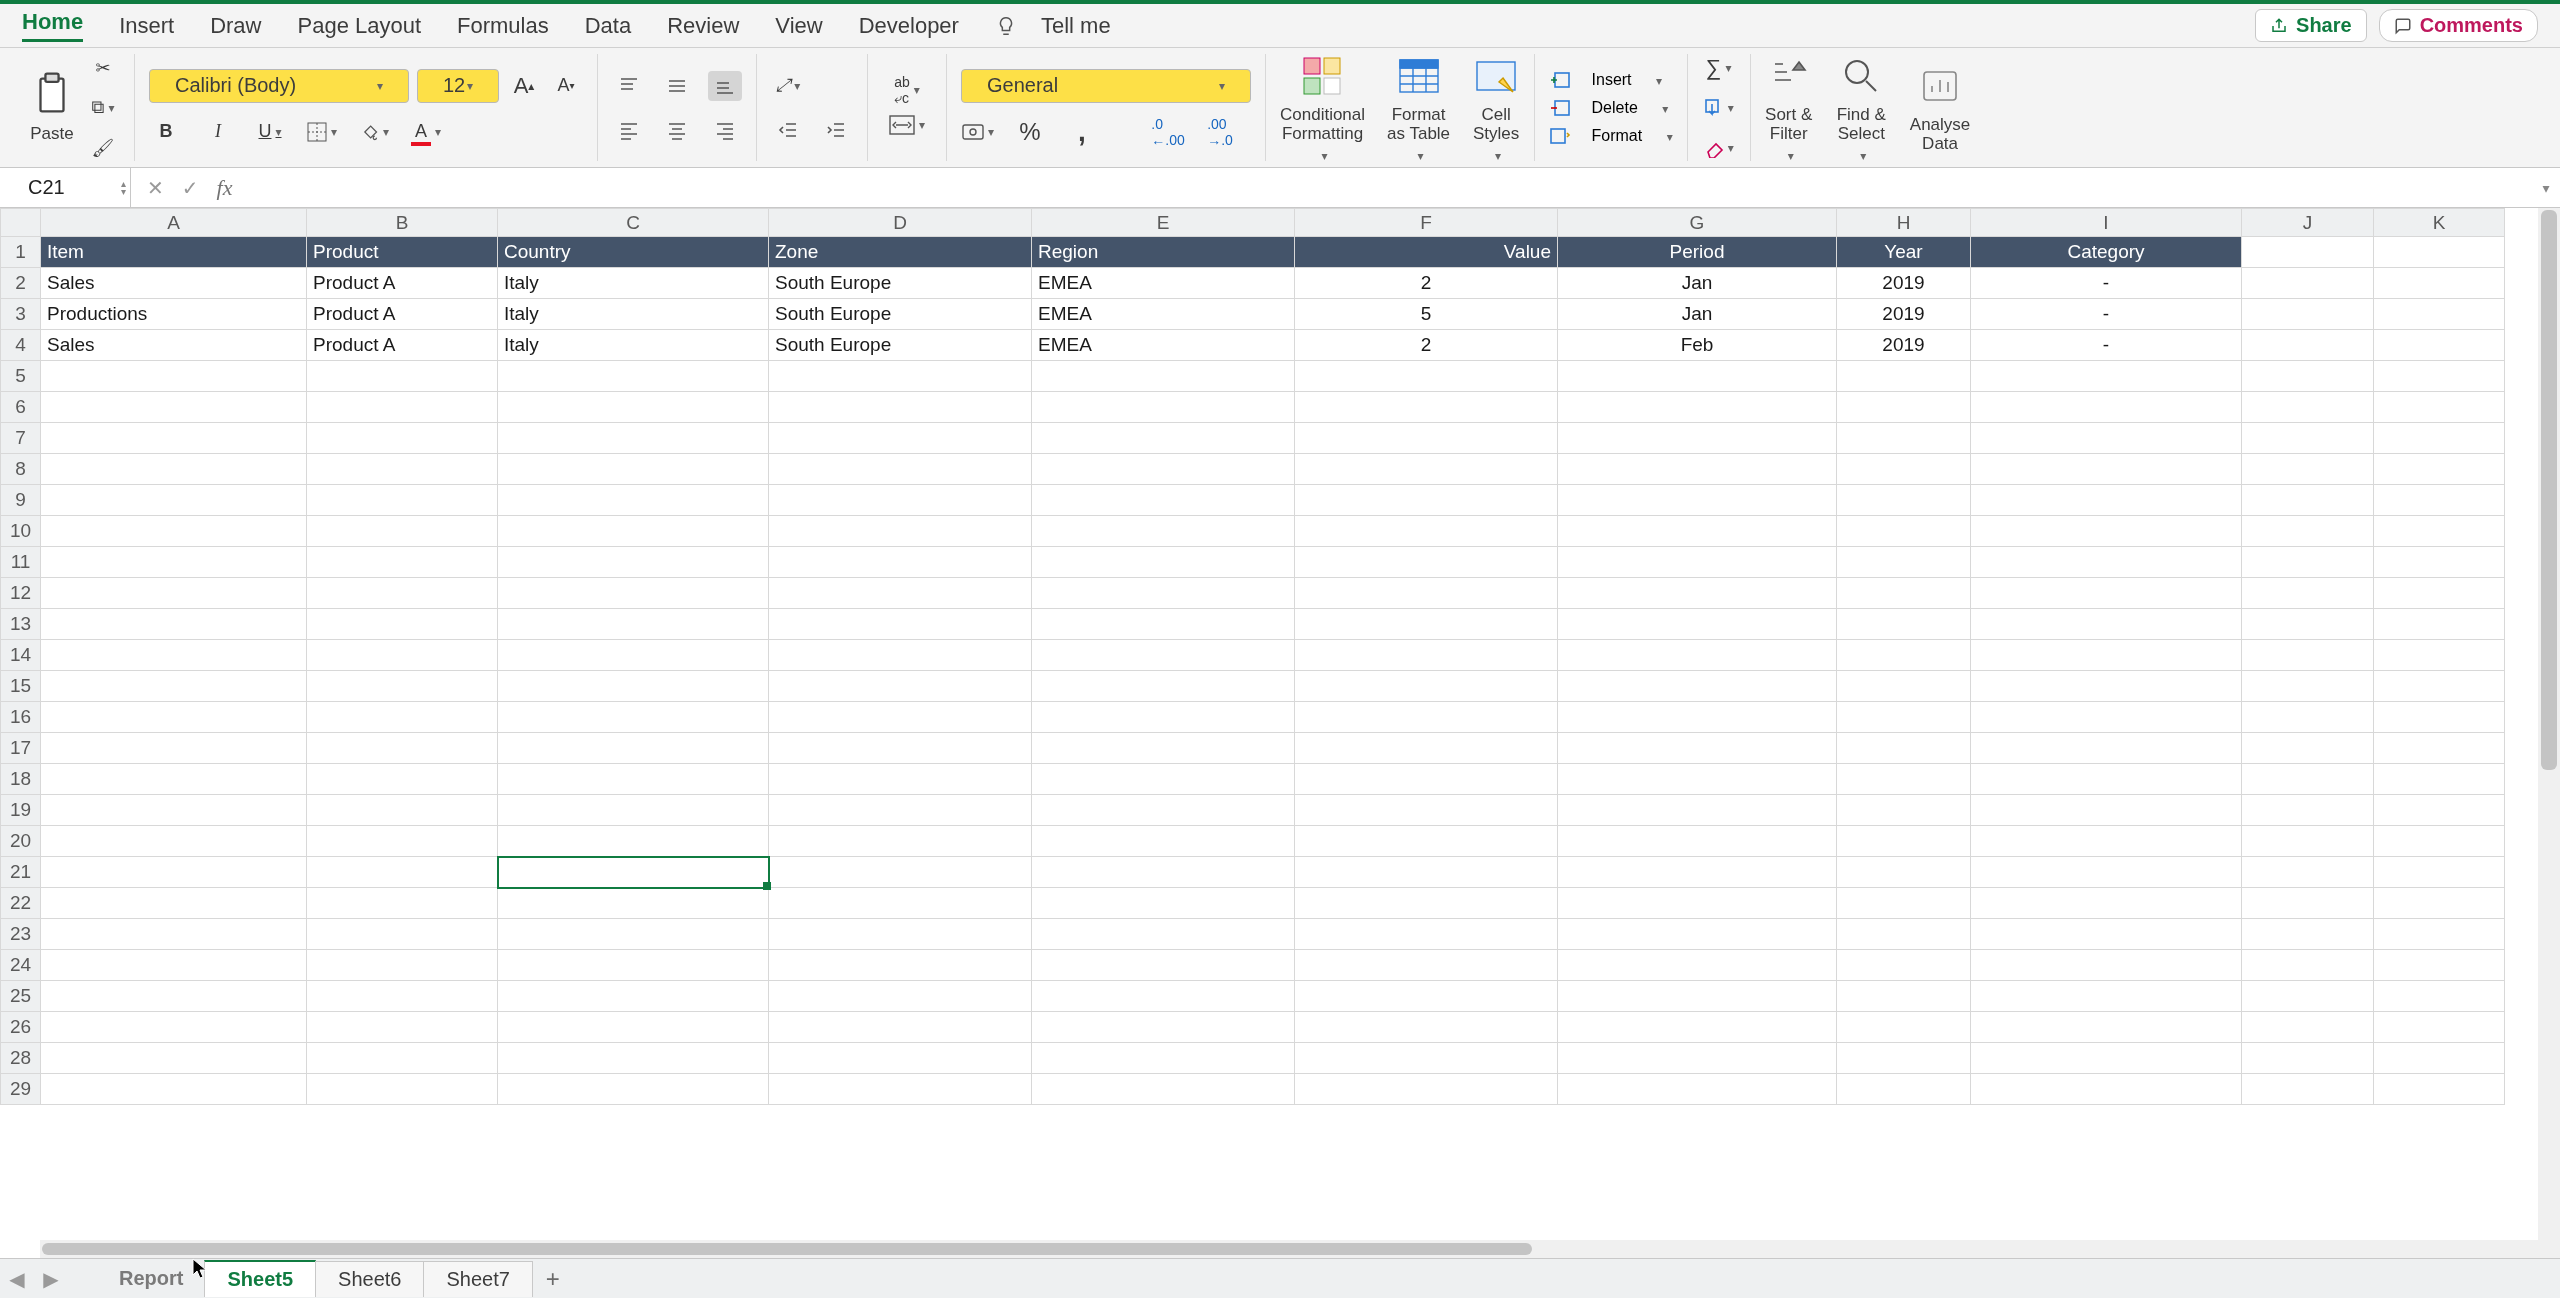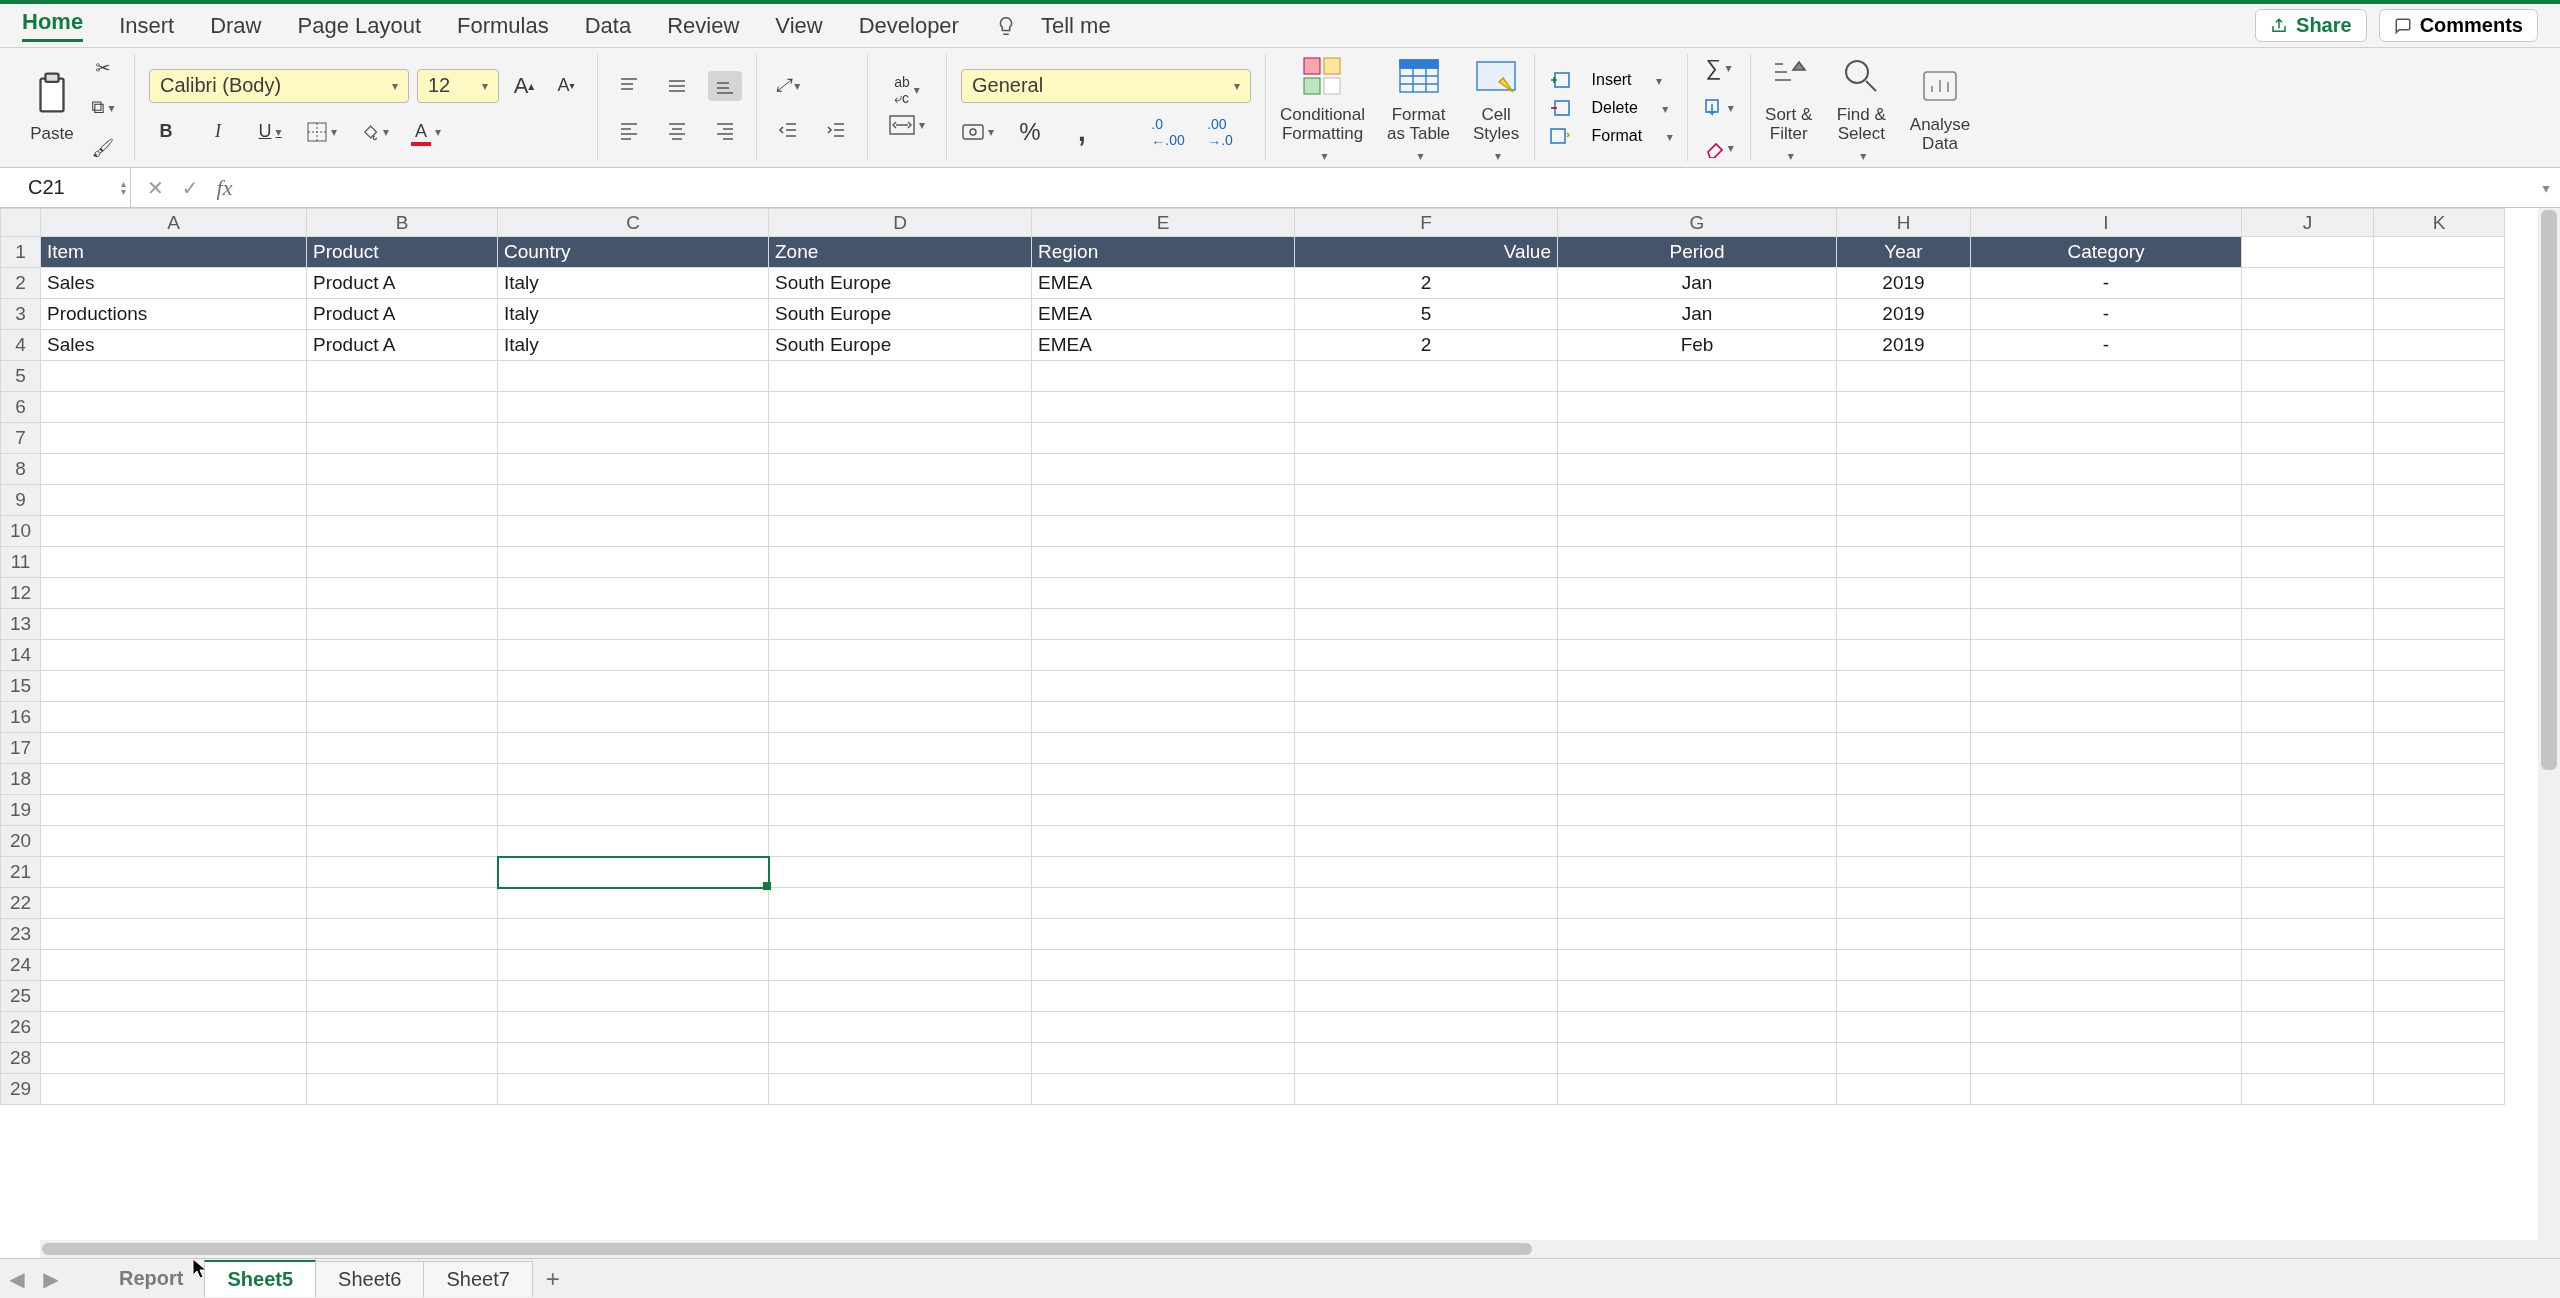--- a/index.html
+++ b/index.html
@@ -8,32 +8,32 @@
 
 .topbar { height: 4px; background: #107c41; }
 
 
 .ribbon-tabs { display: flex; align-items: center; height: 44px; padding: 0 22px; background: #f4f4f4; border-bottom: 1px solid #d0d0d0; font-size: 22px; }
 .ribbon-tabs .tab { margin-right: 36px; color: #3c3c3c; cursor: default; }
 .ribbon-tabs .tab.active { font-weight: 700; color: #107c41; border-bottom: 3px solid #107c41; padding-bottom: 4px; }
 .ribbon-tabs .tellme { display: flex; align-items: center; gap: 24px; color: #3c3c3c; }
 .ribbon-tabs .spacer { flex: 1; }
 .pillbtn { display: flex; align-items: center; gap: 8px; border: 1px solid #c8c8c8; border-radius: 6px; padding: 4px 14px; font-size: 20px; font-weight: 600; color: #107c41; background: #fff; margin-left: 12px; }
-.pillbtn.gray { color: #000000; }
+.pillbtn.gray { color: #be185d; border-radius: 13px; }
 
 
 .ribbon-body { display: flex; align-items: stretch; height: 120px; background: #f4f4f4; border-bottom: 1px solid #c8c8c8; padding: 6px 14px; }
 .group { display: flex; flex-direction: column; justify-content: center; padding: 0 14px; border-right: 1px solid #d8d8d8; }
 .group:last-child { border-right: none; }
 .grow { display: flex; flex-direction: row; align-items: center; gap: 10px; }
 .gcol { display: flex; flex-direction: column; gap: 6px; align-items: center; }
 .iconbox { width: 48px; height: 48px; display: flex; align-items: center; justify-content: center; }
 .lbl { font-size: 17px; color: #3c3c3c; text-align: center; line-height: 1.1; }
 .smbtn { width: 34px; height: 30px; border: 1px solid transparent; display: flex; align-items: center; justify-content: center; font-size: 18px; color: #3c3c3c; }
-.combo { display: flex; align-items: center; border: 1px solid #b8b8b8; background: #fef9c3; border-radius: 4px; height: 34px; padding: 0 10px; font-size: 20px; color: #3c3c3c; }
+.combo { display: flex; align-items: center; border: 1px solid #b8b8b8; background: #fde047; border-radius: 4px; height: 34px; padding: 0 25px; font-size: 20px; color: #3c3c3c; }
 .combo .caret { margin-left: auto; font-size: 12px; color: #666; }
 .rowline { display: flex; align-items: center; gap: 8px; }
 .caret-d::after { content: "▾"; font-size: 12px; color: #666; margin-left: 4px; }
 
 
 .formula-bar { display: flex; align-items: center; height: 40px; border-bottom: 1px solid #c8c8c8; background: #fff; }
 .namebox { width: 131px; height: 100%; border-right: 1px solid #c8c8c8; display: flex; align-items: center; padding: 0 28px; font-size: 20px; color: #222; position: relative; }
 .namebox .spin { position: absolute; right: 4px; display: flex; flex-direction: column; font-size: 10px; color: #888; line-height: 8px; }
 .fbar-btns { display: flex; align-items: center; gap: 18px; padding: 0 16px; color: #9a9a9a; font-size: 20px; }
 .fx { font-style: italic; font-family: "Times New Roman", serif; color: #737373; font-size: 22px; }

